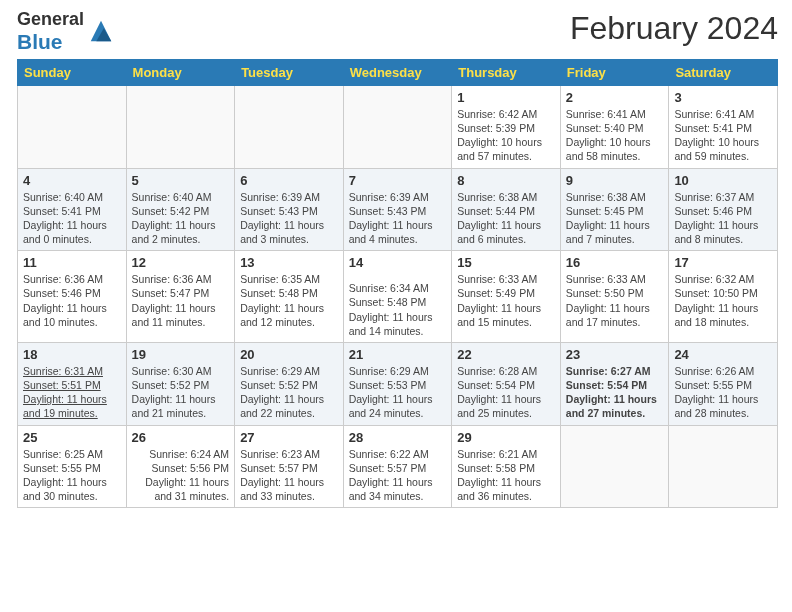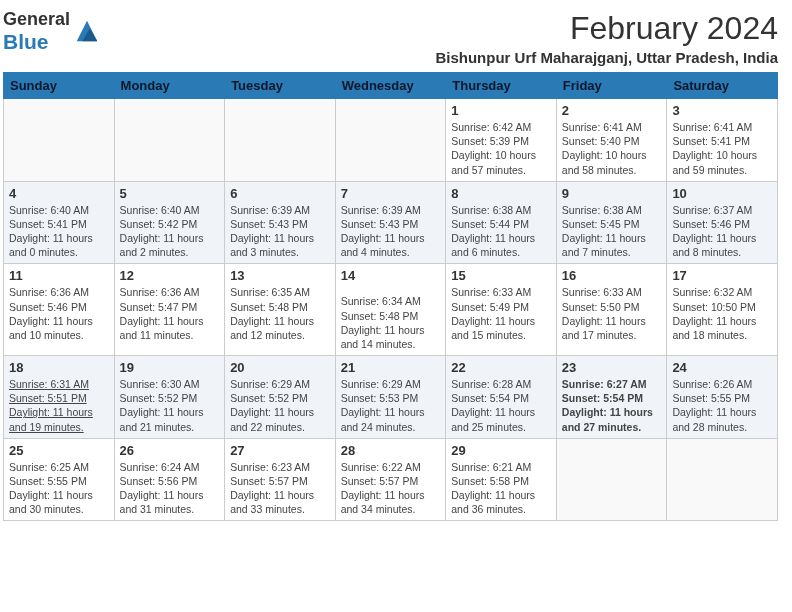--- a/index.html
+++ b/index.html
@@ -5,21 +5,21 @@
     * { box-sizing: border-box; margin: 0; padding: 0; }
     body {
       font-family: Arial, sans-serif;
       background: #fff;
       width: 792px;
       min-height: 612px;
       overflow: hidden;
     }
     .page {
       width: 792px;
-      padding: 10px 14px 10px 3px;
+      padding: 10px 14px 10px 17px;
     }
     .header-top {
       display: flex;
       align-items: flex-start;
       justify-content: space-between;
       margin-bottom: 2px;
     }
     .logo {
       display: flex;
       align-items: center;
@@ -59,21 +59,21 @@
       font-weight: bold;
       margin-top: 2px;
     }
     .calendar {
       width: 100%;
       border-collapse: collapse;
       margin-top: 6px;
     }
     .calendar th {
       background-color: #2a7ab5;
-      color: #0f172a;
+      color: #fde047;
       font-size: 13px;
       font-weight: bold;
       padding: 5px 6px;
       border: 1px solid #2a7ab5;
       text-align: left;
     }
     .calendar td {
       border: 1px solid #ccc;
       vertical-align: top;
       padding: 4px 5px;
@@ -110,21 +110,20 @@
         <span class="logo-general">General</span>
         <span class="logo-blue">Blue</span>
       </div>
       <svg class="logo-icon" viewBox="0 0 30 30">
         <polygon points="4,26 15,4 26,26" fill="#2a7ab5"></polygon>
         <polygon points="10,26 18,12 26,26" fill="#1a5a8a"></polygon>
       </svg>
     </div>
     <div class="title-section">
       <div class="main-title">February 2024</div>
-      <div class="subtitle">Bishunpur Urf Maharajganj, Uttar Pradesh, India</div>
     </div>
   </div>
 
   <table class="calendar">
     <thead>
       <tr>
         <th>Sunday</th>
         <th>Monday</th>
         <th>Tuesday</th>
         <th>Wednesday</th>
@@ -317,21 +316,21 @@
         <tr>
           <td>
             <span class="day-number">25</span>
             <div class="day-info" style="white-space: pre-line;">Sunrise: 6:25 AM
 Sunset: 5:55 PM
 Daylight: 11 hours
 and 30 minutes.</div>
           </td>
           <td>
             <span class="day-number">26</span>
-            <div class="day-info" style="white-space: pre-line;">Sunrise: 6:24 AM
+            <div class="day-info" style="white-space: pre-line; text-align: right;">Sunrise: 6:24 AM
 Sunset: 5:56 PM
 Daylight: 11 hours
 and 31 minutes.</div>
           </td>
           <td>
             <span class="day-number">27</span>
             <div class="day-info" style="white-space: pre-line;">Sunrise: 6:23 AM
 Sunset: 5:57 PM
 Daylight: 11 hours
 and 33 minutes.</div>

